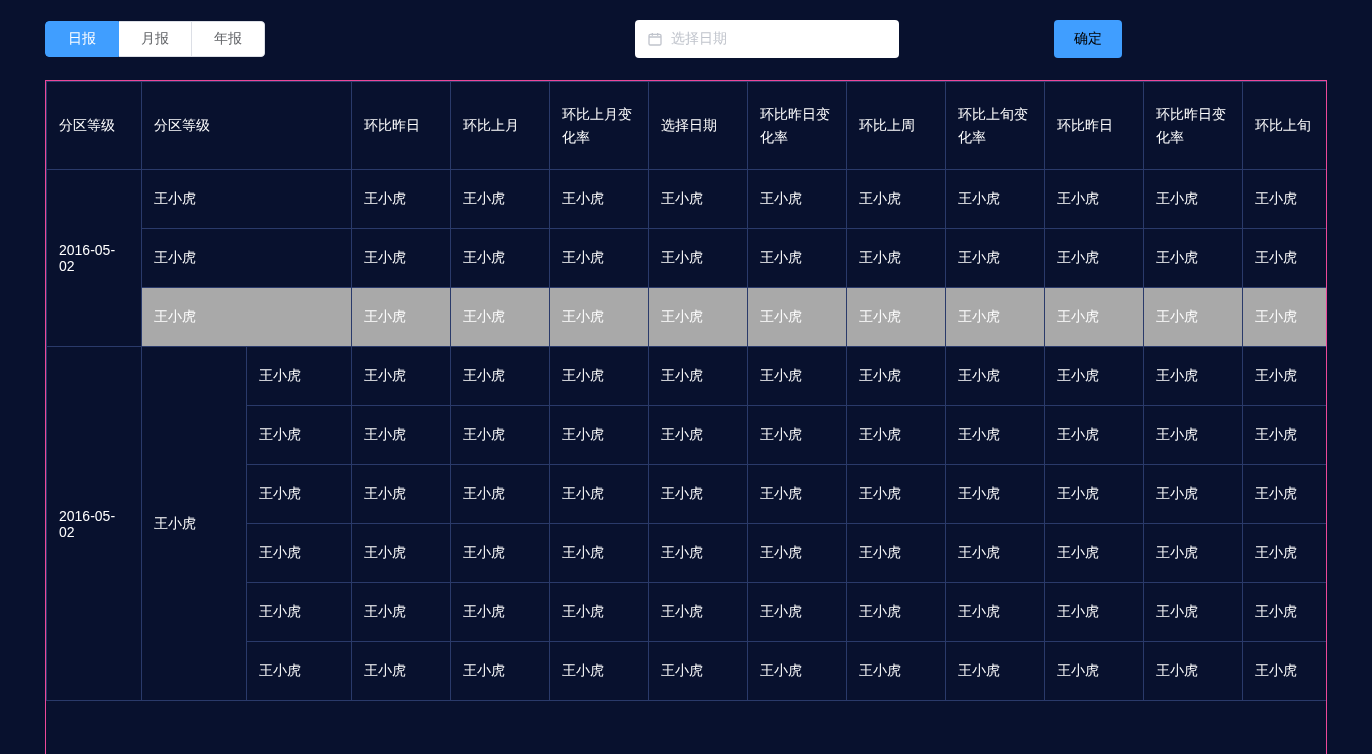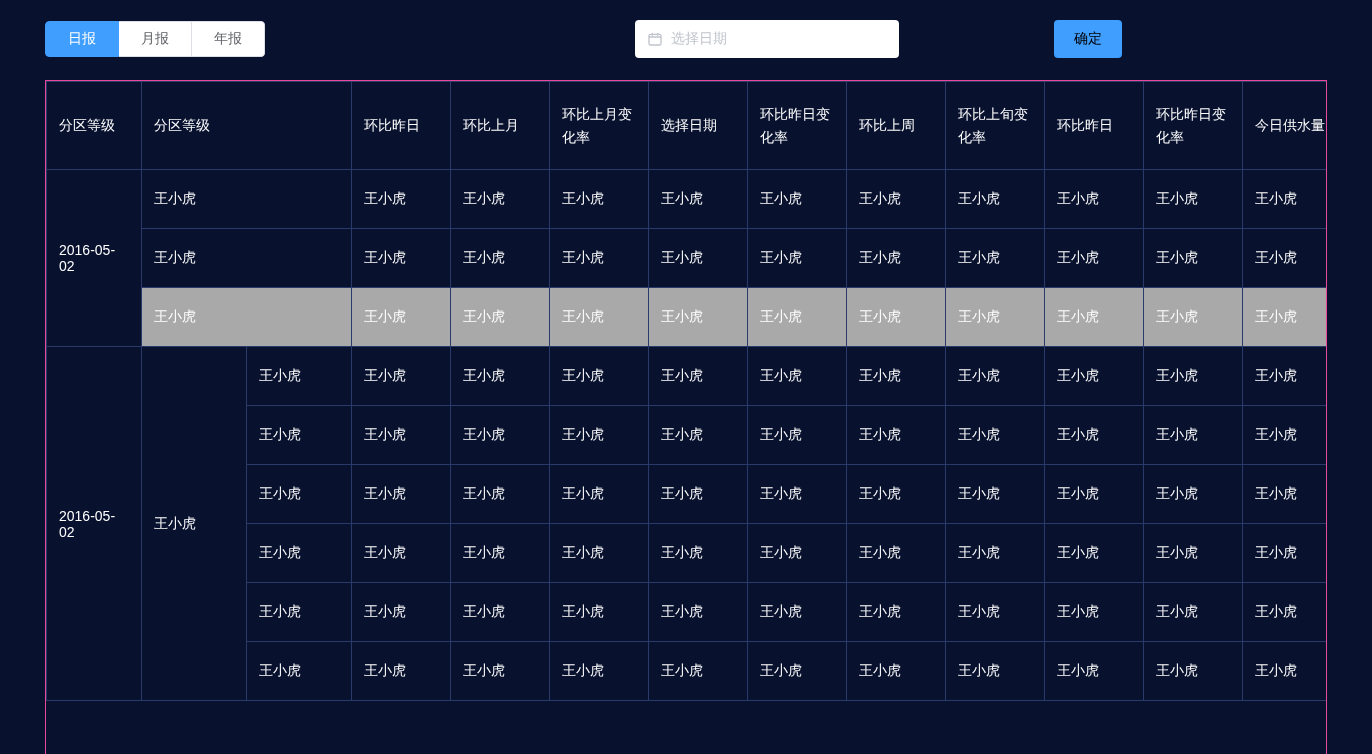--- a/index.html
+++ b/index.html
@@ -152,21 +152,21 @@
           <th colspan="2">分区等级</th>
           <th>环比昨日</th>
           <th>环比上月</th>
           <th>环比上月变化率</th>
           <th>选择日期</th>
           <th>环比昨日变化率</th>
           <th>环比上周</th>
           <th>环比上旬变化率</th>
           <th>环比昨日</th>
           <th>环比昨日变化率</th>
-          <th>今日供水量</th>
+          <th>环比上旬</th>
         </tr>
       </thead>
     <tbody id="tbody">
         <tr>
           <td rowspan="3">2016-05-02</td>
           <td colspan="2">王小虎</td>
           <td>王小虎</td>
           <td>王小虎</td>
           <td>王小虎</td>
           <td>王小虎</td>

